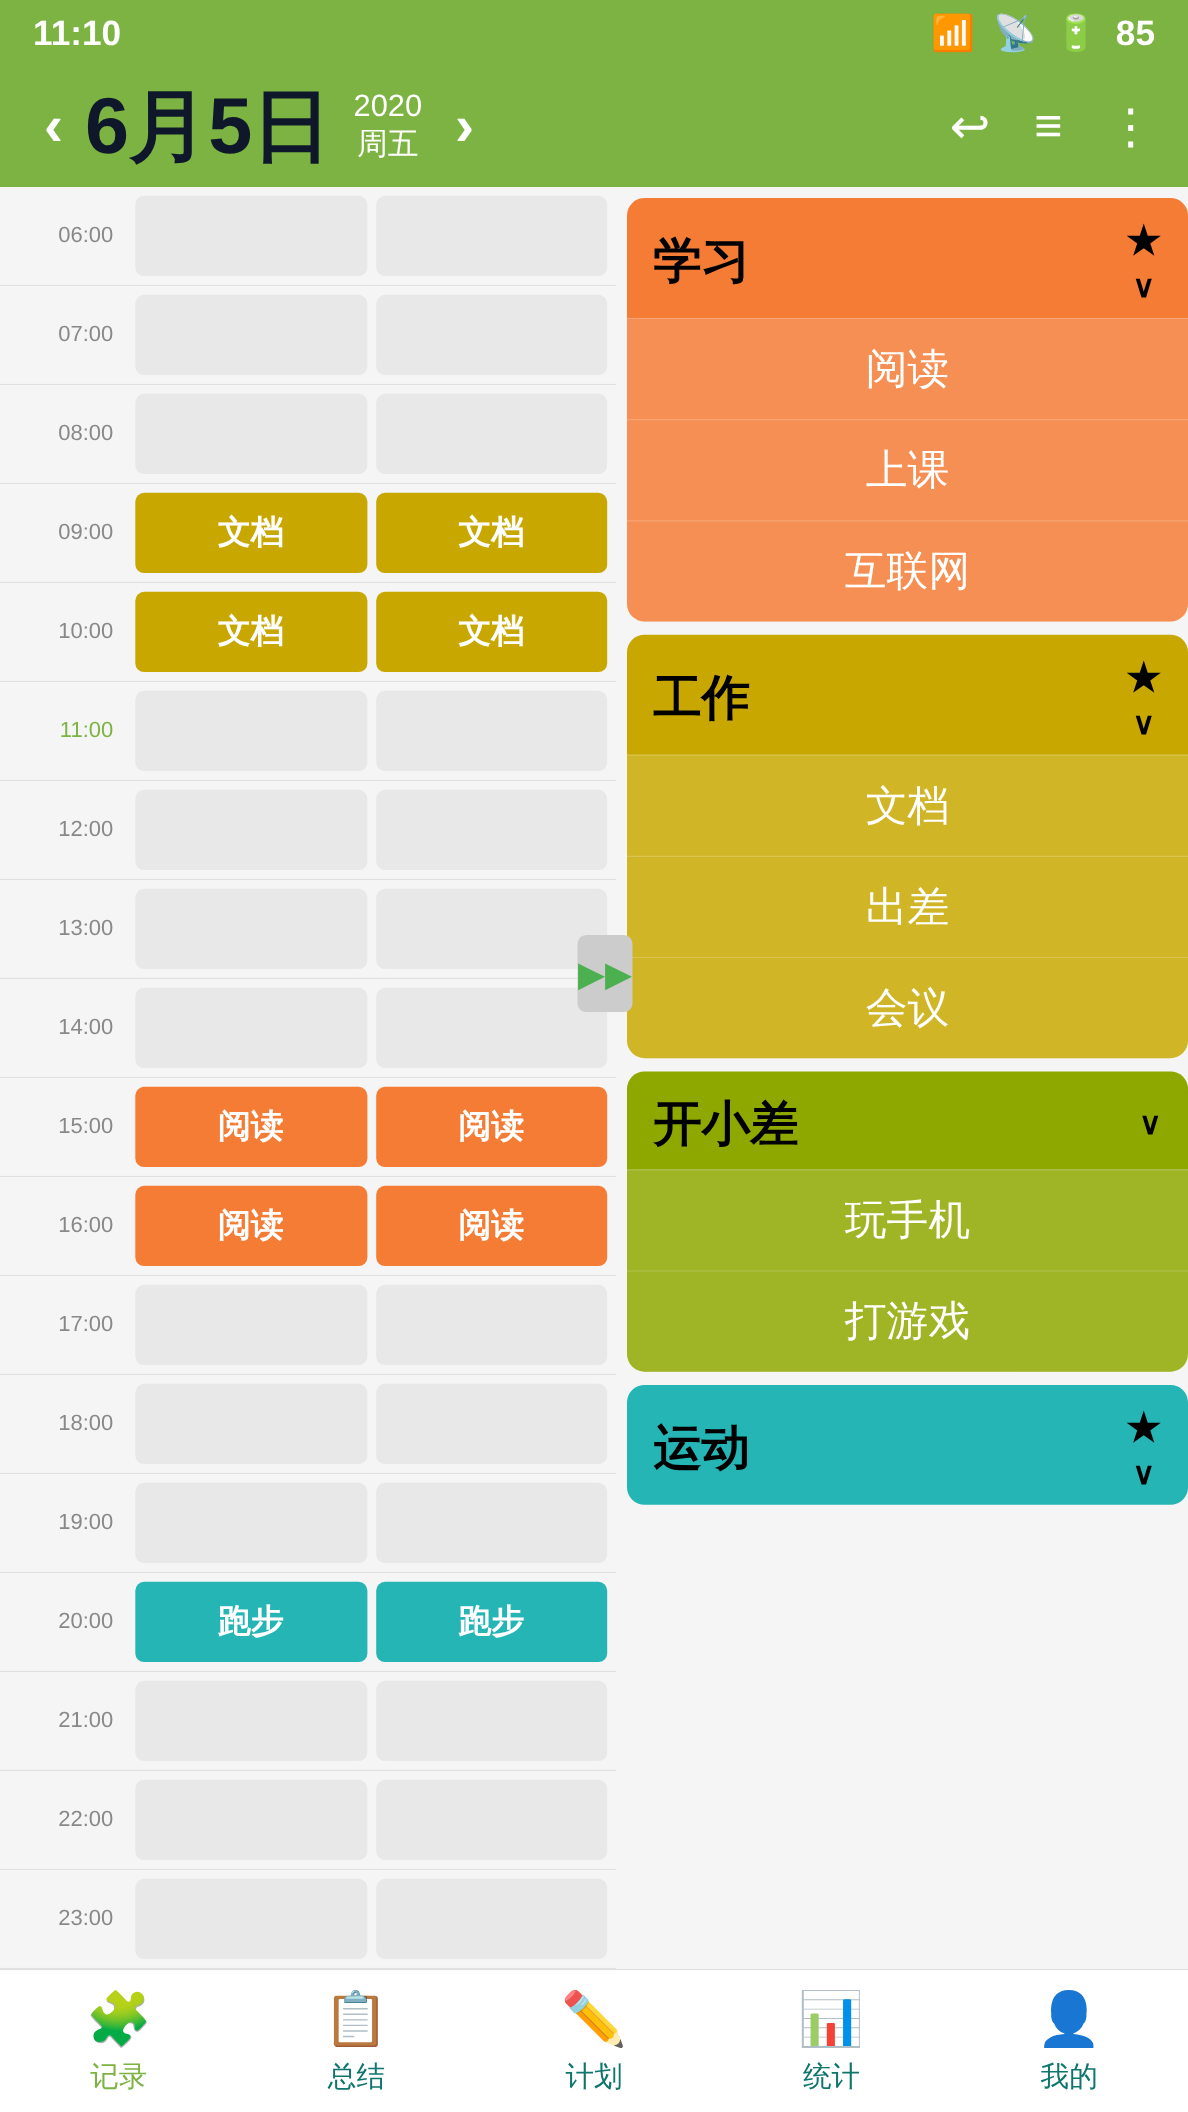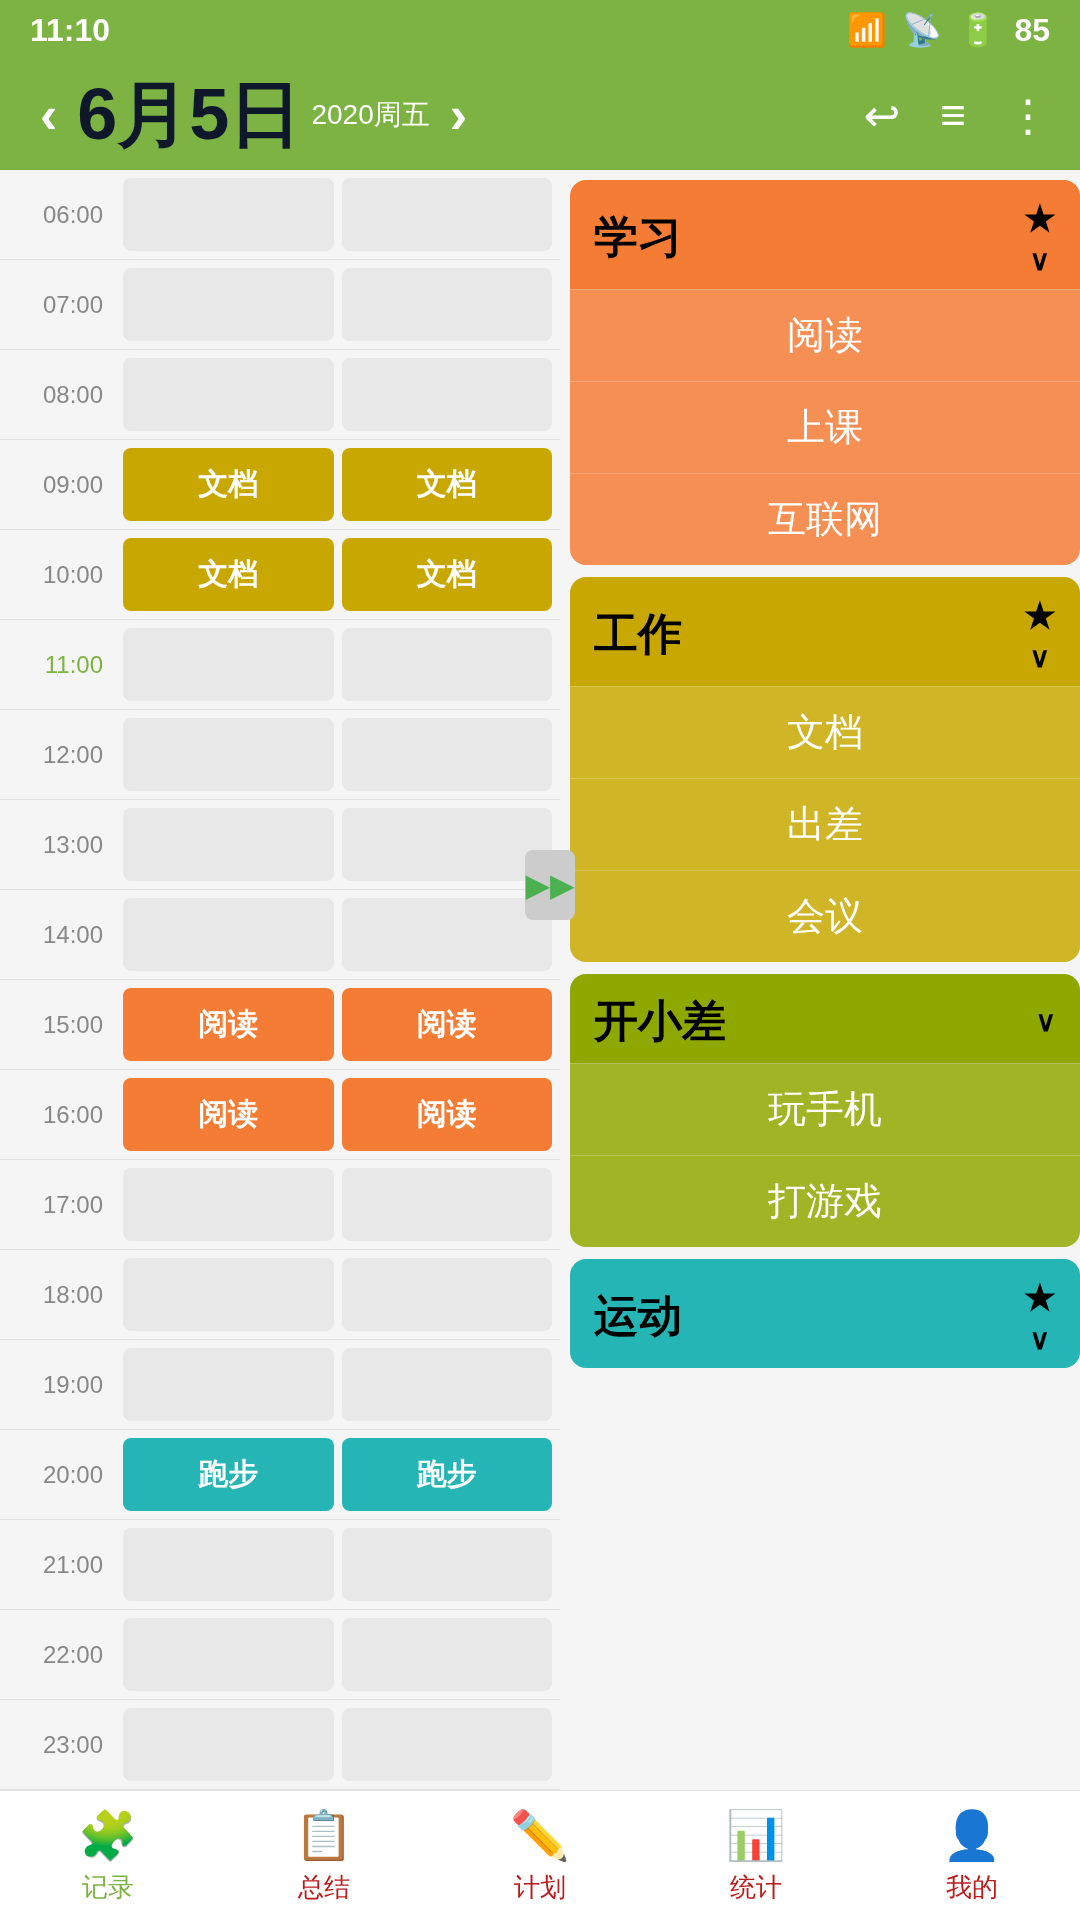--- a/index.html
+++ b/index.html
@@ -51,25 +51,25 @@
       cursor: pointer;
       padding: 0 10px;
     }
     .date-text {
       color: #0f172a;
       font-size: 72px;
       font-weight: bold;
     }
     .date-sub {
       display: flex;
-      flex-direction: row;
+      flex-direction: column;
       align-items: center;
       color: white;
       font-size: 28px;
-      margin: 0 0;
+      margin: 0 10px;
     }
     .top-icons {
       display: flex;
       align-items: center;
       gap: 40px;
     }
     .top-icon {
       color: white;
       font-size: 44px;
     }
@@ -95,21 +95,21 @@
       align-items: stretch;
       height: 90px;
       border-bottom: 1px solid #e0e0e0;
     }
     .time-label {
       width: 115px;
       display: flex;
       align-items: center;
       justify-content: flex-end;
       padding-right: 12px;
-      font-size: 24px;
+      font-size: 20px;
       color: #888;
       flex-shrink: 0;
     }
     .time-label.current {
       color: #7cb342;
     }
     .time-cols {
       flex: 1;
       display: flex;
       gap: 8px;
@@ -255,21 +255,21 @@
       gap: 6px;
       cursor: pointer;
     }
     .nav-icon {
       font-size: 48px;
       color: #aaa;
     }
     .nav-icon.active { color: #7cb342; }
     .nav-label {
       font-size: 26px;
-      color: #b91c1c;
+      color: #0f766e;
     }
     .nav-label.active { color: #7cb342; }
 
     
     .nav-spacer { height: 140px; }
   </style>
 </head>
 <body>
 
 <div class="status-bar">

